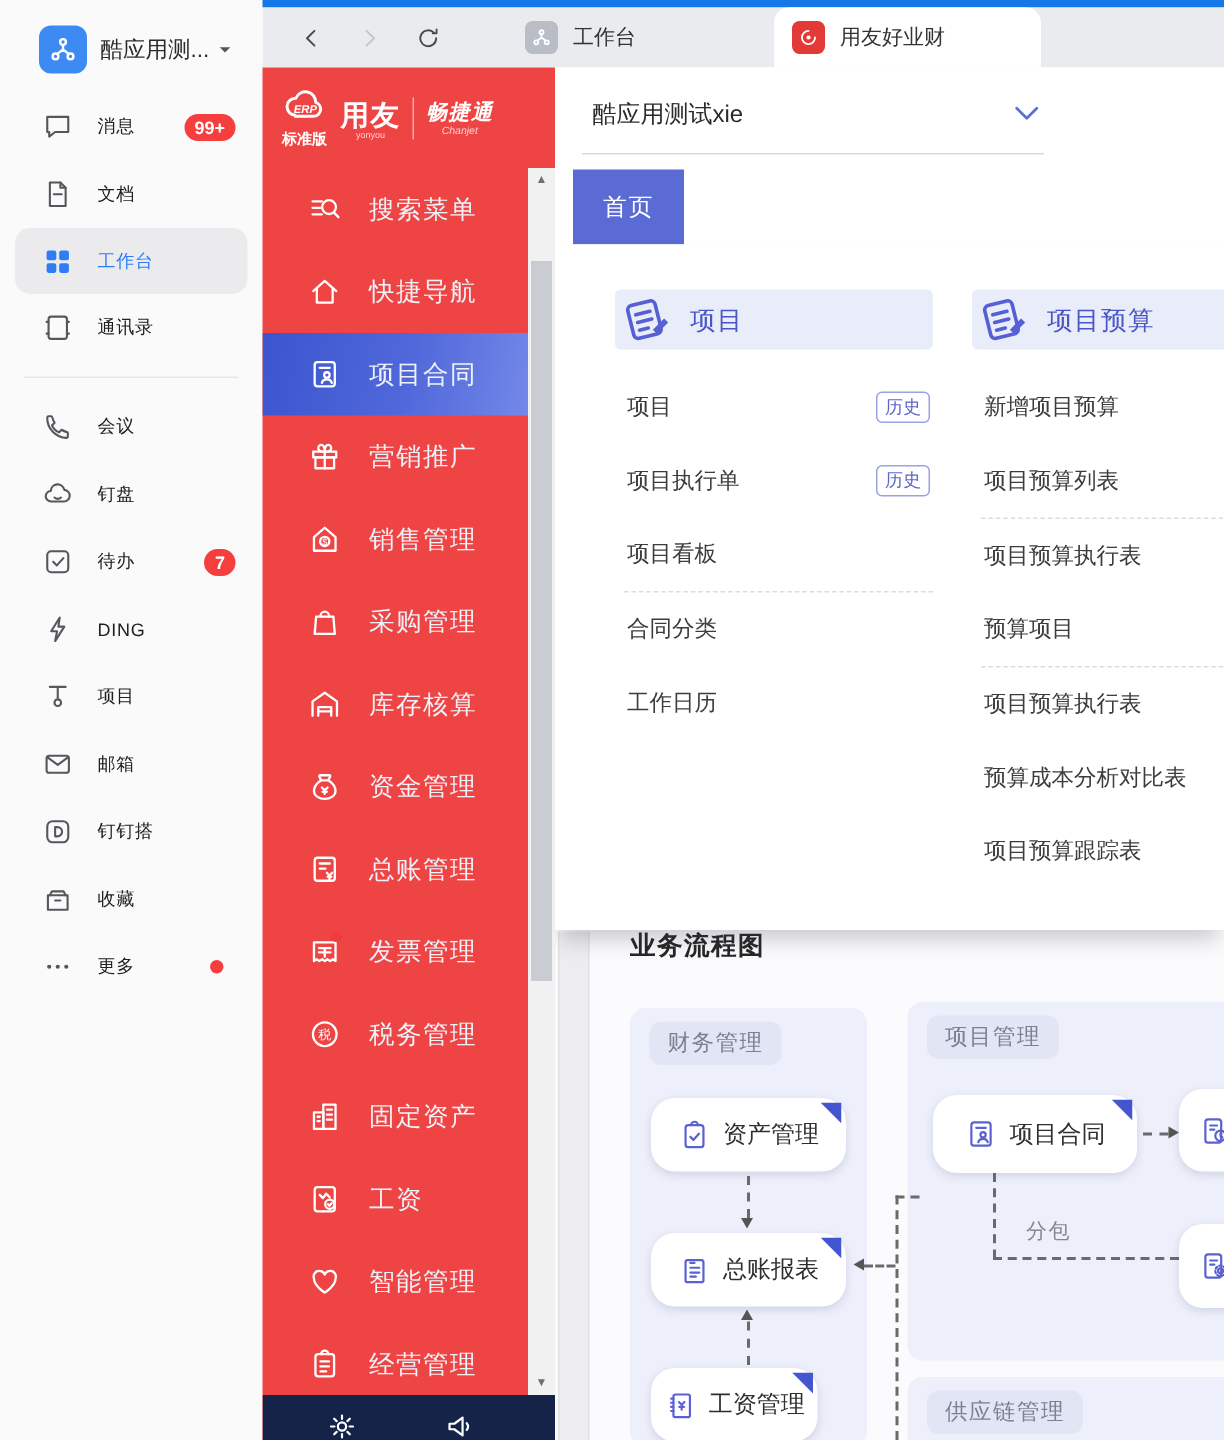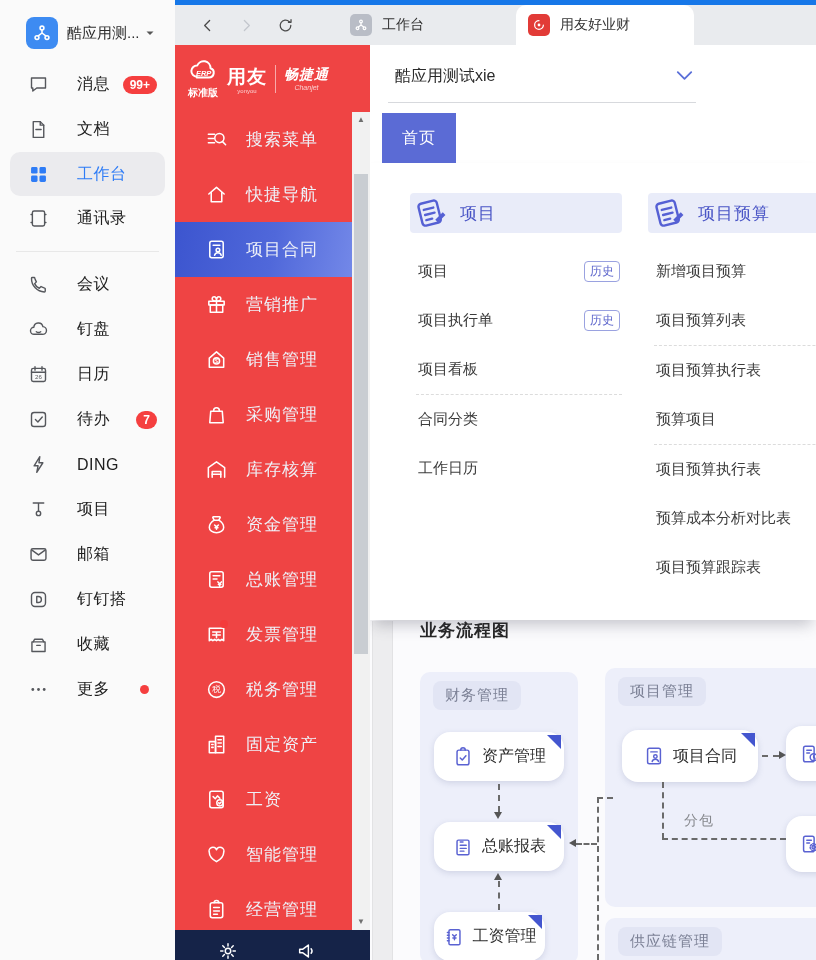--- a/index.html
+++ b/index.html
@@ -12,21 +12,21 @@
 
 
 .dt-sidebar{width:175px;background:#fafafa;flex-shrink:0;display:flex;flex-direction:column;overflow:hidden}
 .app-selector{display:flex;align-items:center;padding:17px 10px 13px 26px;cursor:pointer}
 .app-ic{width:32px;height:32px;border-radius:8px;background:#3d8bf2;color:#fff}
 .app-ic svg{width:20px;height:20px;stroke-width:1.9}
 .app-label{font-size:15px;color:#2b2b2b;margin-left:9px;white-space:nowrap}
 .app-caret{width:12px;height:12px;color:#555;margin-left:4px}
 .dt-item{display:flex;align-items:center;height:45px;padding:0 18px 0 28px;cursor:pointer}
 .dt-item .iw{width:21px;height:21px;color:#55575c}
-.dt-label{font-size:16px;color:#202020;margin-left:28px;letter-spacing:.5px}
+.dt-label{font-size:12px;color:#202020;margin-left:16px;letter-spacing:.5px}
 .dt-item.active{background:#ebebee;border-radius:10px;margin:0 10px;height:44px;padding:0 8px 0 18px}
 .dt-item.active .iw,.dt-item.active .dt-label{color:#2e7cf6}
 .dt-badge{margin-left:auto;background:#f53f3f;color:#fff;font-size:12px;font-weight:bold;border-radius:10px;padding:2px 7px}
 .dt-dot{margin-left:auto;width:9px;height:9px;border-radius:50%;background:#f53f3f;margin-right:8px}
 .dt-divider{border-top:1px solid #e8e8e8;margin:10px 16px}
 
 
 .right-pane{flex:1;display:flex;flex-direction:column;min-width:0}
 .top-strip{height:5px;background:#1677e8}
 .tab-bar{height:40px;background:#e9ebee;display:flex;align-items:center}
@@ -183,30 +183,20 @@
           <span class="dt-label">会议</span>
         </div>
         <div class="dt-item">
           <span class="iw">
             <svg class="ic" viewBox="0 0 24 24">
               <path d="M7 17.5a4 4 0 01-.3-8A5.2 5.2 0 0117 8.7a3.9 3.9 0 01-.6 8.8z"></path>
               <path d="M9.5 14.5c1.5 1.2 3.5 1.2 5 0"></path>
             </svg>
           </span>
           <span class="dt-label">钉盘</span>
-        </div>
-        <div class="dt-item">
-          <span class="iw">
-            <svg class="ic" viewBox="0 0 24 24">
-              <rect x="4" y="5" width="16" height="15" rx="2"></rect>
-              <path d="M4 9.5h16M8 3v4M16 3v4"></path>
-              <text x="12" y="17.3" text-anchor="middle" font-size="7" fill="currentColor" stroke="none">26</text>
-            </svg>
-          </span>
-          <span class="dt-label">日历</span>
         </div>
         <div class="dt-item">
           <span class="iw">
             <svg class="ic" viewBox="0 0 24 24">
               <rect x="4" y="4" width="16" height="16" rx="3"></rect>
               <path d="M8.5 12l2.8 2.8 5-5.6"></path>
             </svg>
           </span>
           <span class="dt-label">待办</span>
           <span class="dt-badge">7</span>

